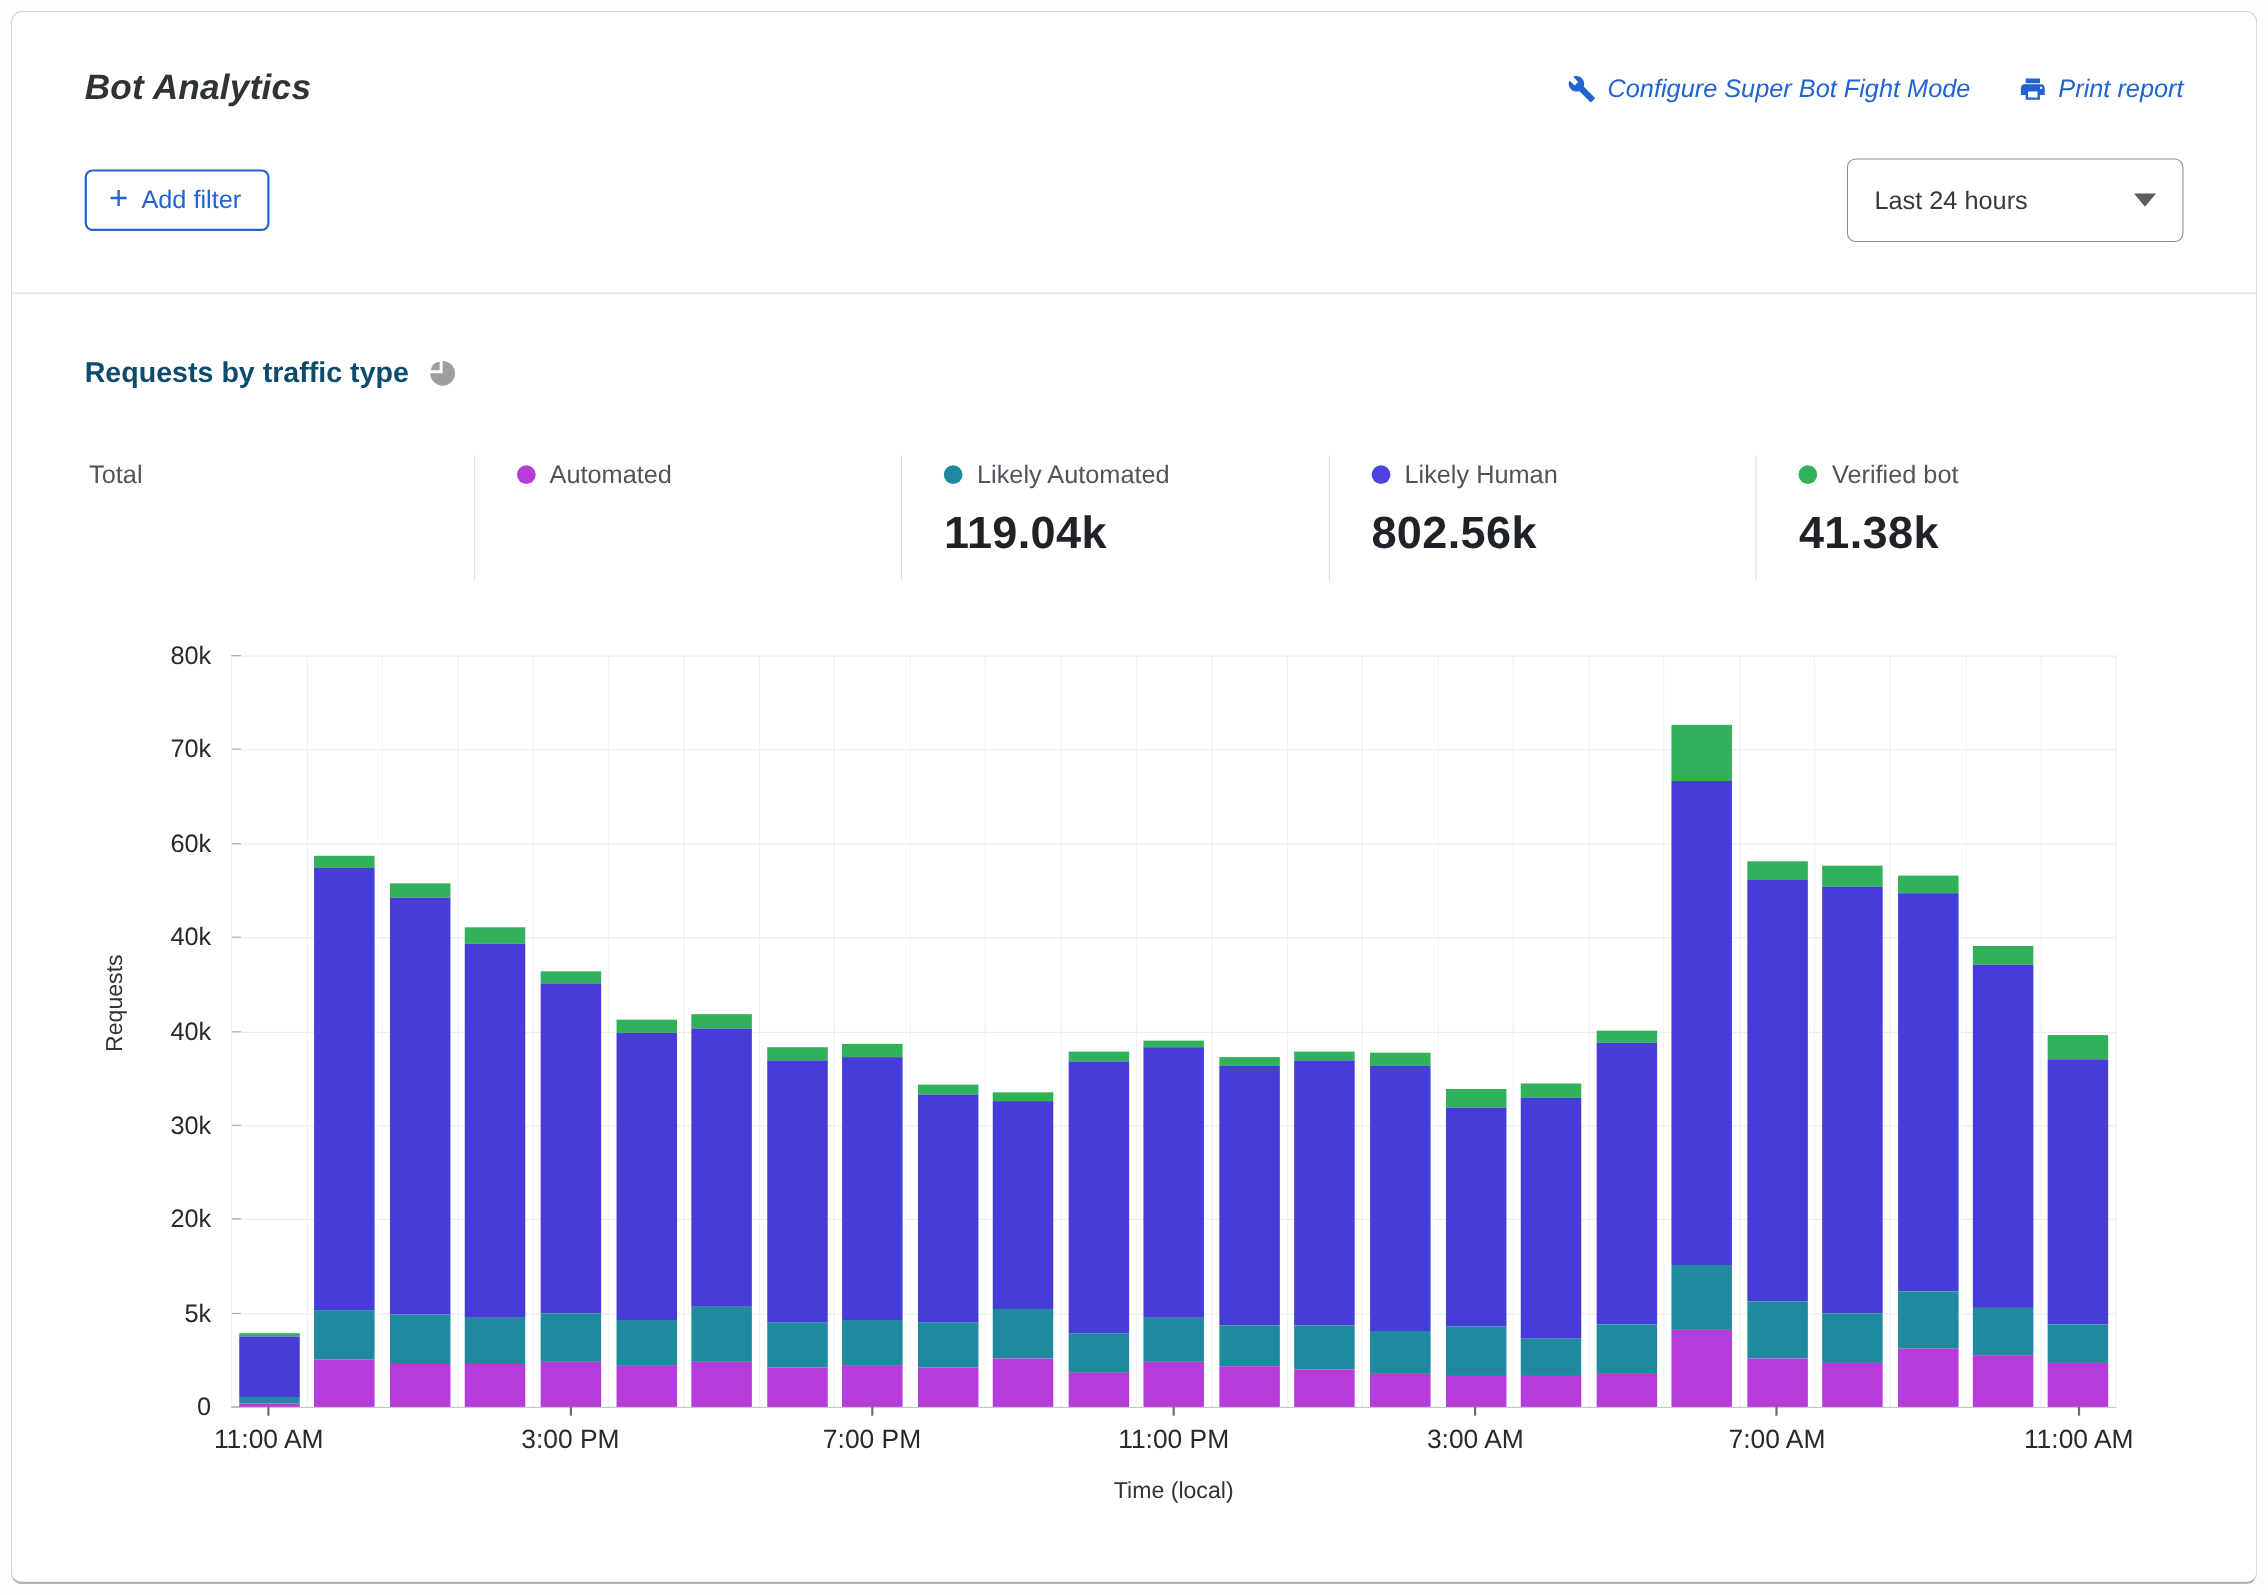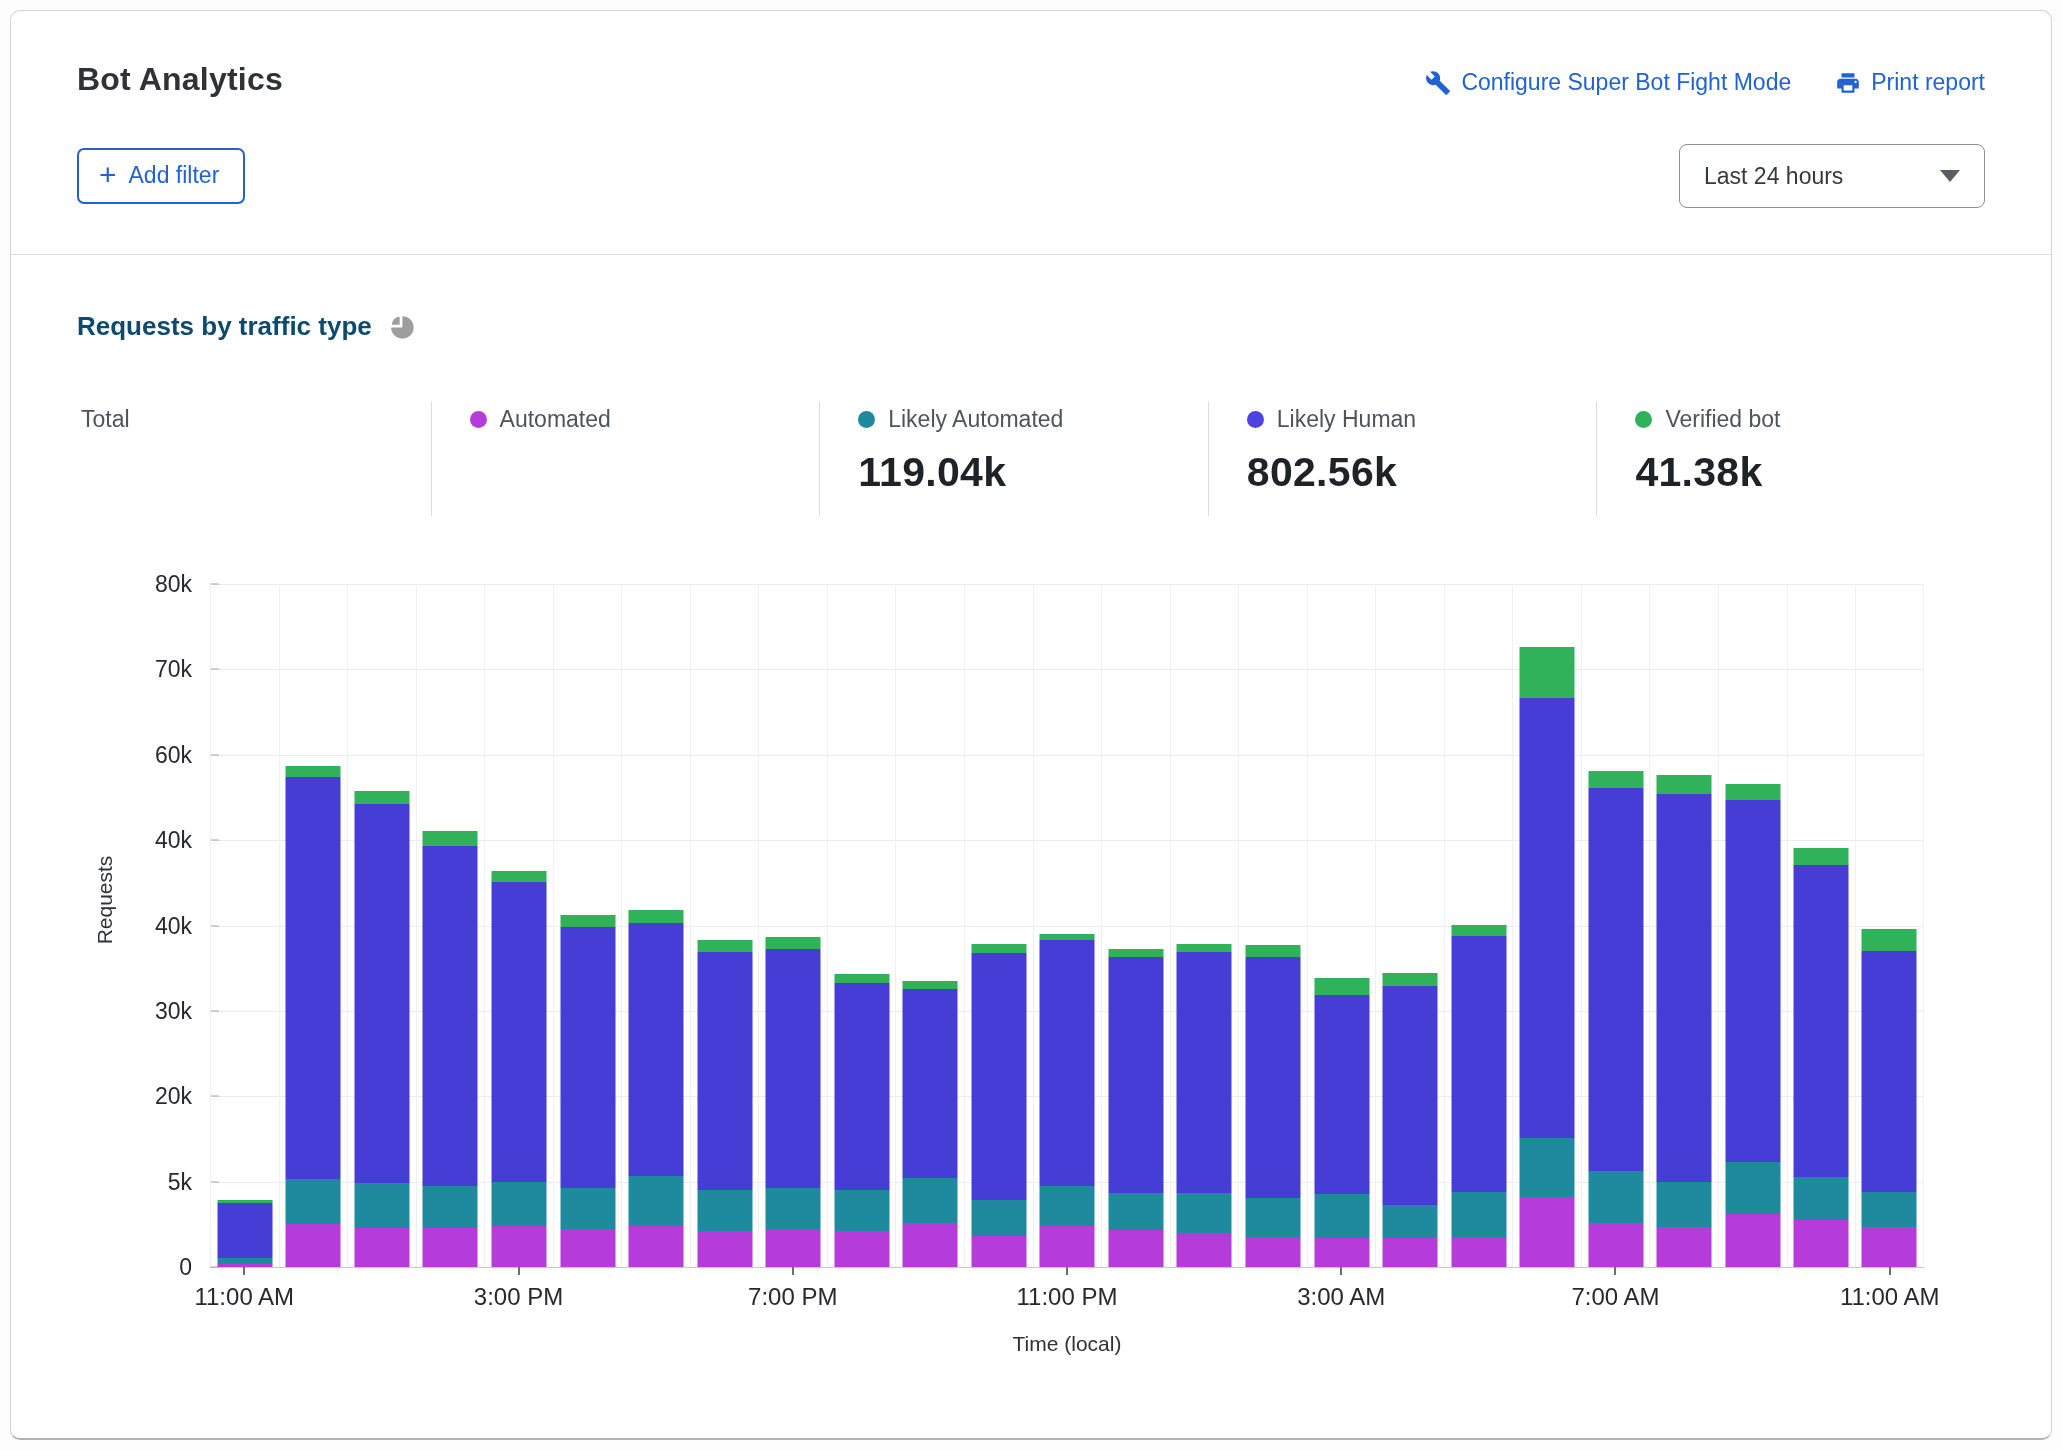--- a/index.html
+++ b/index.html
@@ -13,35 +13,35 @@
     position: absolute;
     left: 10px; top: 10px;
     width: 2042px; height: 1430px;
     background: #ffffff;
     border: 1px solid #d4d4d4;
     border-bottom: 2px solid #b3b3b3;
     border-radius: 10px;
   }
   
   .card-header { padding: 50px 66px 46px 66px; border-bottom: 1px solid #dcdcdc; }
-  .header-top { display: flex; justify-content: space-between; align-items: center; }
+  .header-top { display: flex; justify-content: space-between; align-items: flex-start; font-style: italic; }
   h1 { font-size: 32px; font-weight: 700; color: #303336; letter-spacing: .2px; }
   .header-links { display: flex; gap: 44px; align-items: center; padding-top: 6px; }
   .link { display: flex; align-items: center; gap: 10px; font-size: 23px; cursor: pointer; text-decoration: none; }
   .link svg { width: 26px; height: 26px; flex: 0 0 auto; }
   .header-bottom { display: flex; justify-content: space-between; align-items: center; margin-top: 46px; }
   .add-filter {
     display: flex; align-items: center; gap: 12px;
     background: #fff; font-family: inherit;
     font-size: 23px; padding: 12px 24px 13px 20px;
     border-radius: 7px; cursor: pointer;
   }
   .add-filter .plus { font-size: 30px; font-weight: 400; line-height: 20px; position: relative; top: -1px; }
   .select {
-    width: 306px; height: 64px;
+    width: 306px; height: 76px;
     border: 1px solid #8f8f8f; border-radius: 8px;
     display: flex; align-items: center; justify-content: space-between;
     padding: 0 24px; font-size: 23px; color: #36393e; cursor: pointer; background: #fff;
   }
   .caret {
     width: 0; height: 0;
     border-left: 10px solid transparent;
     border-right: 10px solid transparent;
     border-top: 12px solid #5a5d61;
   }

